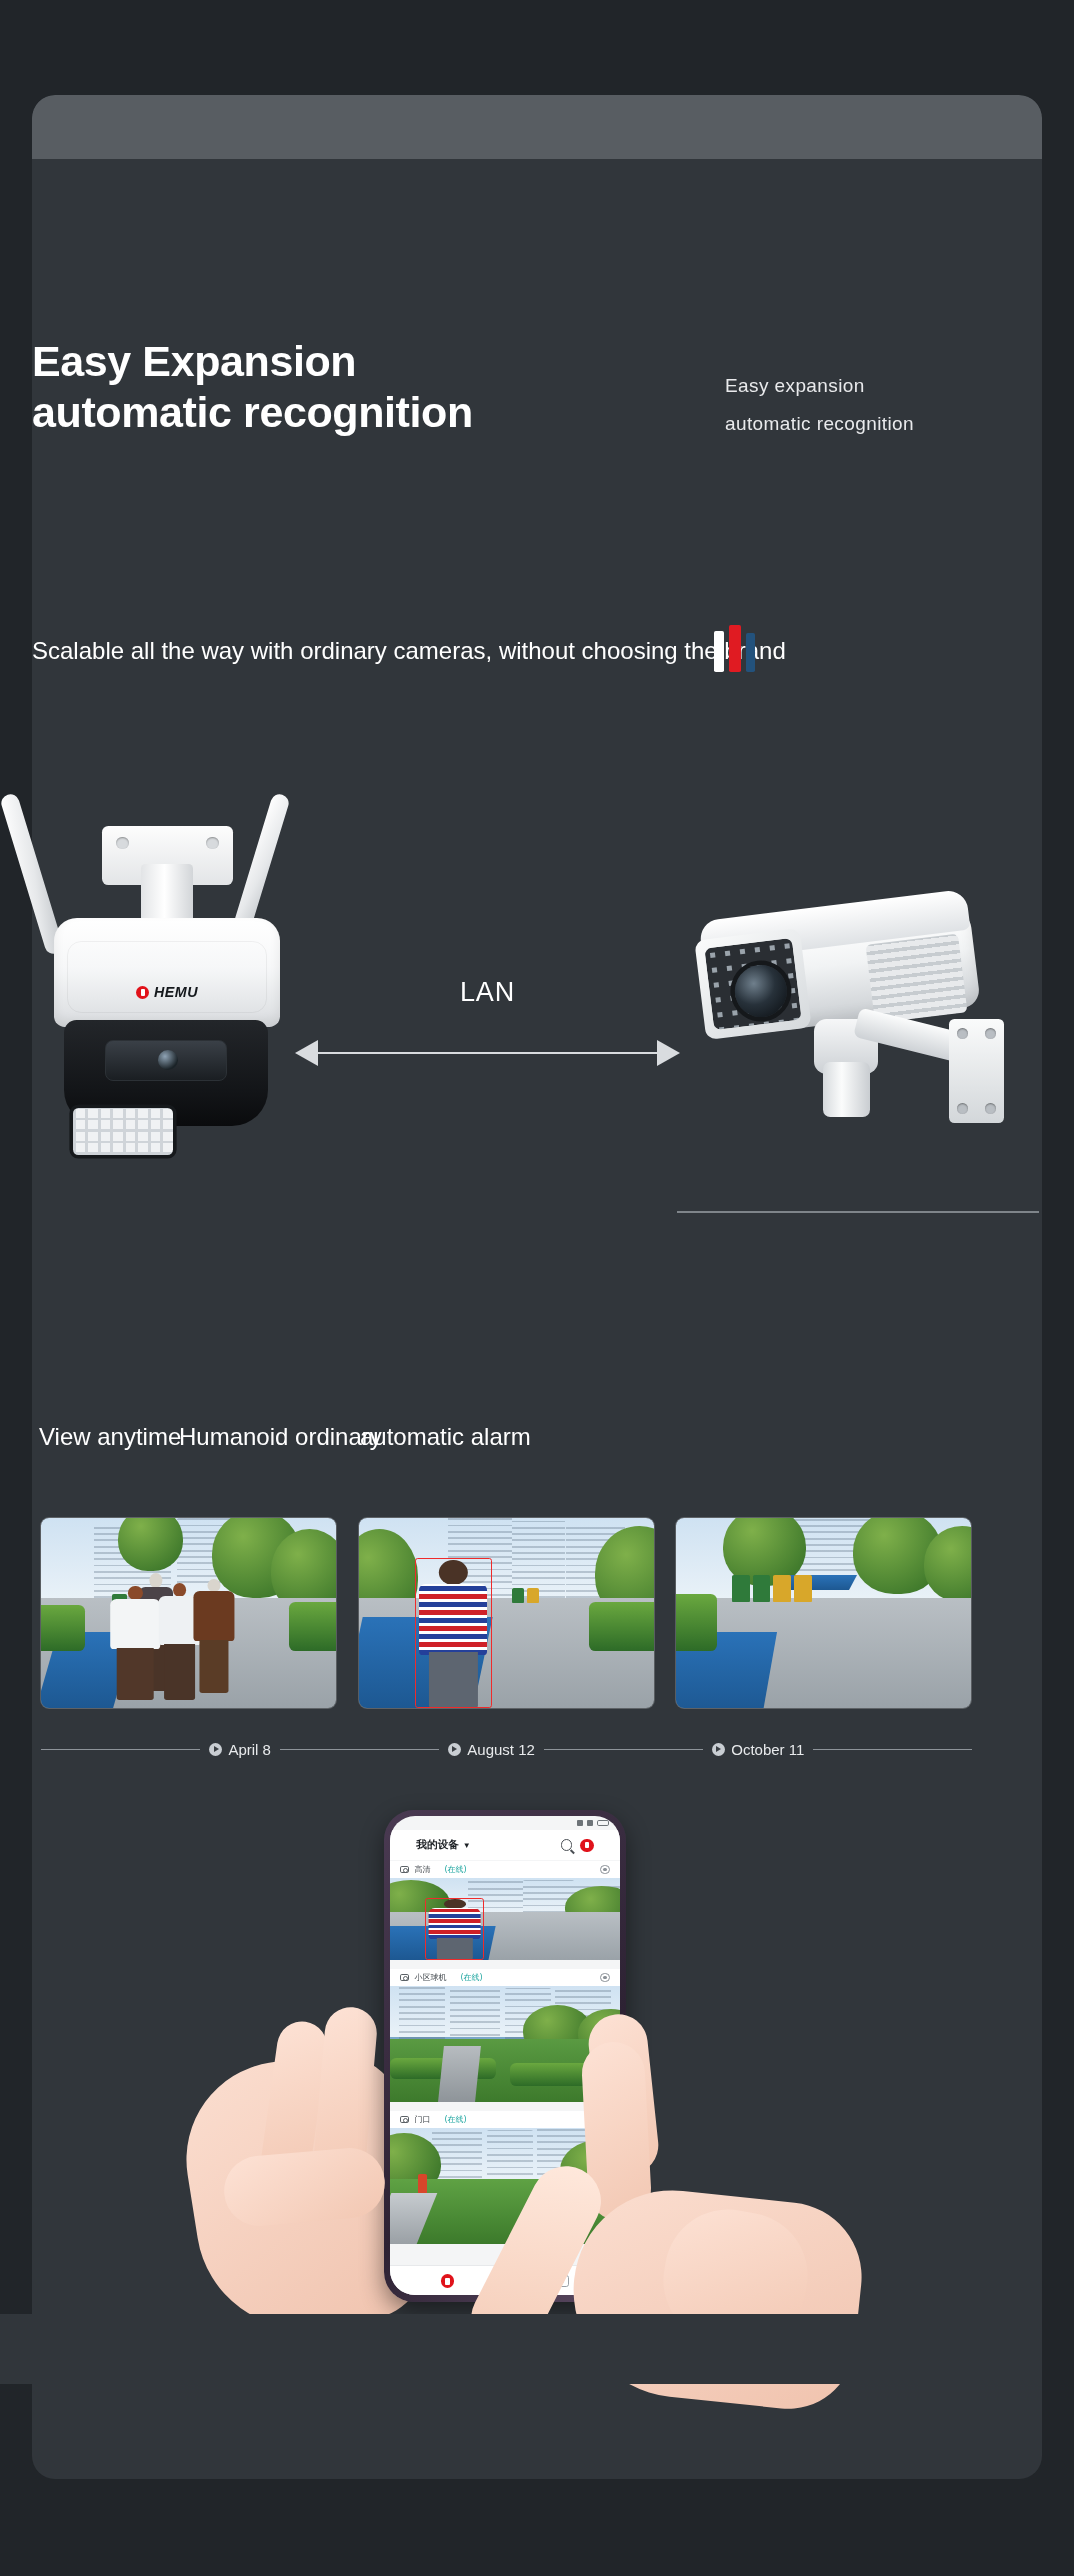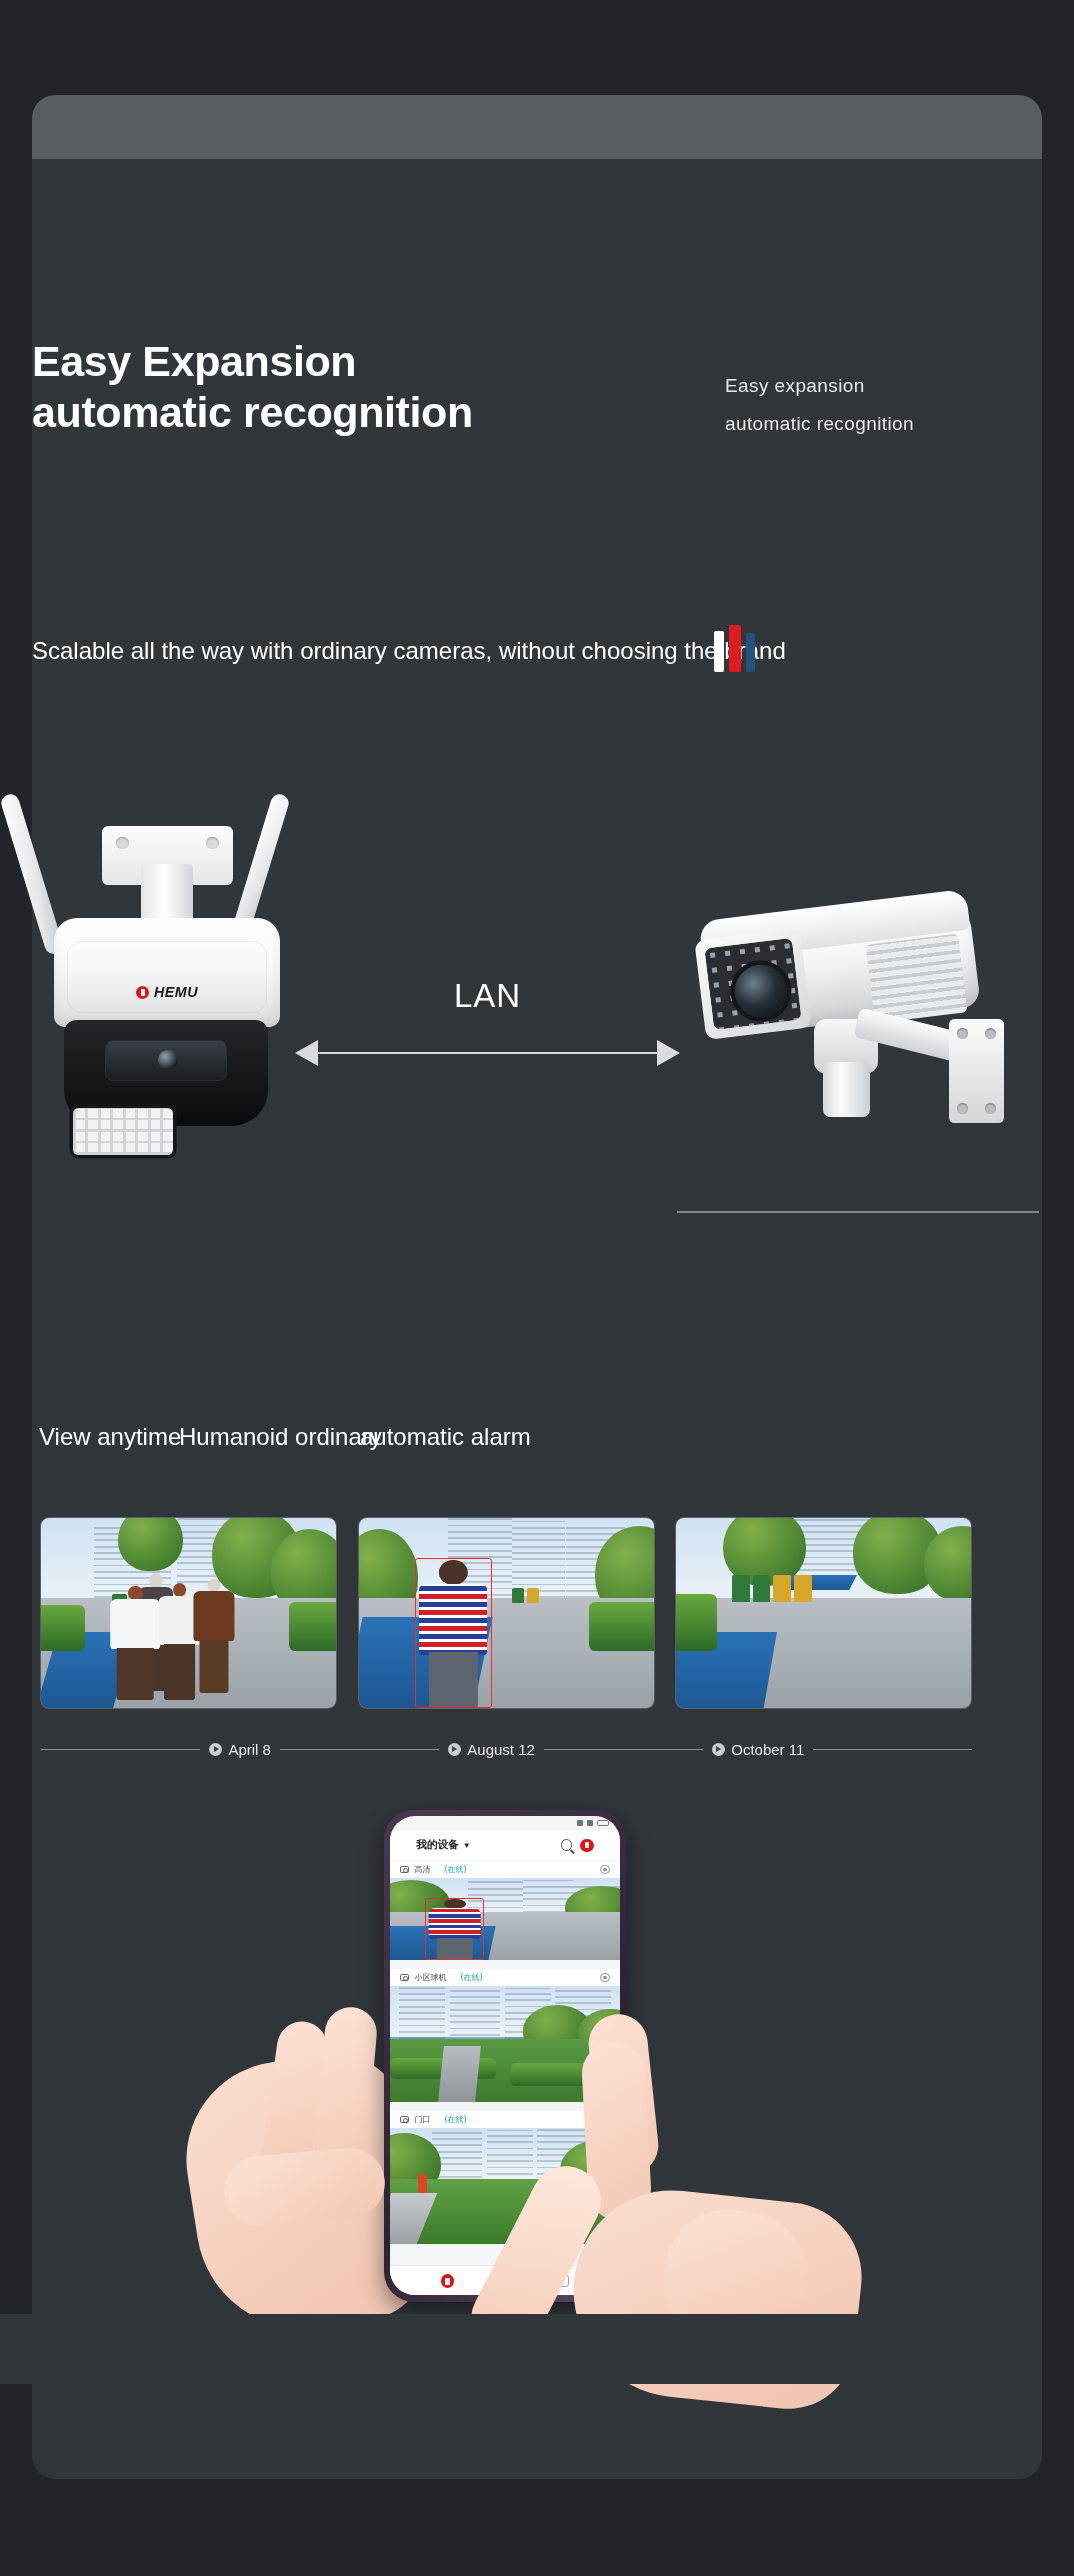--- a/index.html
+++ b/index.html
@@ -87,21 +87,21 @@
         border-radius:50%; background:radial-gradient(circle at 35% 32%,#8fa3b5,#1b2328 70%);}
   .ptz-led{ position:absolute; left:64px; top:337px; width:100px; height:47px;
         border-radius:5.4px; background:#f0f2f4;
         background-image:
           repeating-linear-gradient(90deg,#cfd4d9 0 2.7px,transparent 2.7px 12.5px),
           repeating-linear-gradient(0deg,#cfd4d9 0 2.7px,transparent 2.7px 11.6px);
         box-shadow:0 0 0 3.6px #16191c; }
 
   
   .lan-wrap{ position:absolute; left:295px; top:224px; width:385px; height:98px; }
-  .lan-label{ text-align:center; font-size:33px; color:#ffffff; letter-spacing:0.9px; }
+  .lan-label{ text-align:center; font-size:27px; color:#ffffff; letter-spacing:0.9px; }
   .lan-line{ position:absolute; left:18px; right:18px; top:75px; height:1.8px; background:#d9dcdf; }
   .lan-arrow{ position:absolute; top:63px; width:0; height:0;
         border-top:13.4px solid transparent; border-bottom:13.4px solid transparent; }
   .lan-arrow.l{ left:0;  border-right:23px solid #d9dcdf; }
   .lan-arrow.r{ right:0; border-left:23px solid #d9dcdf; }
 
   
   .bullet{ position:absolute; left:680px; top:134px; width:358px; height:269px; }
   .b-barrel{ position:absolute; left:36px; top:38px; width:260px; height:97px;
         border-radius:14.3px 18px 18px 14.3px; transform:rotate(-7deg);

